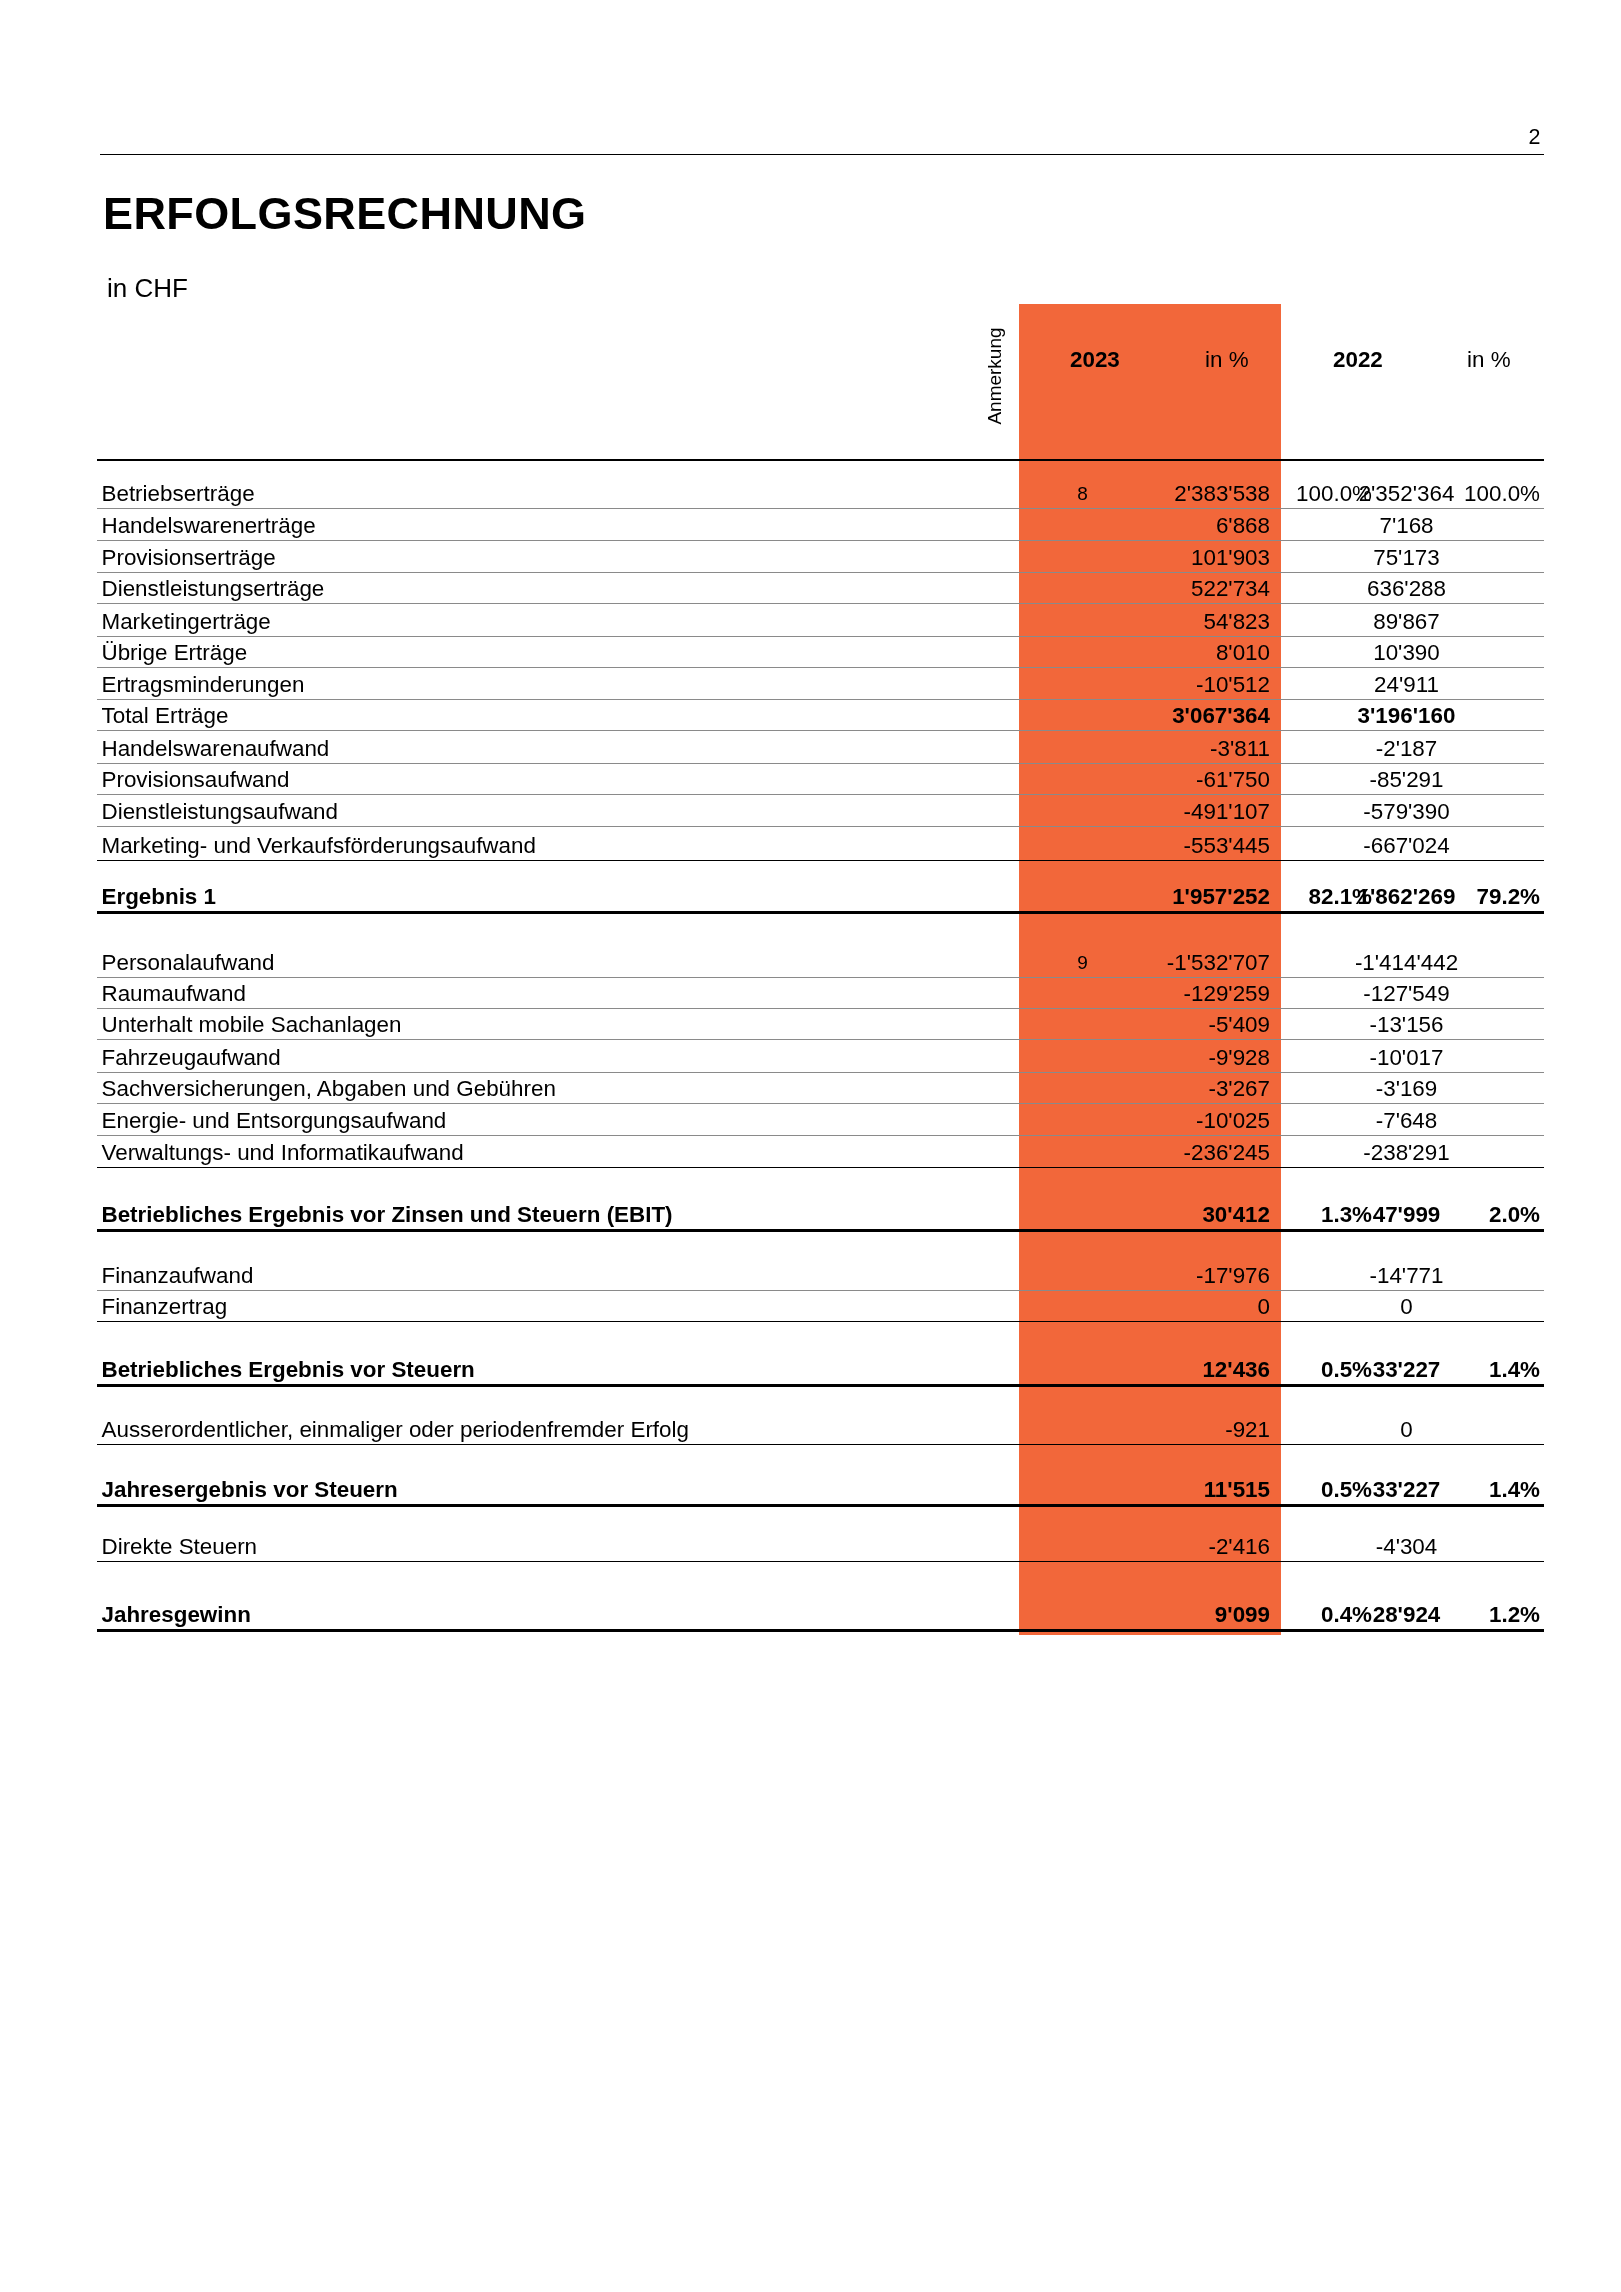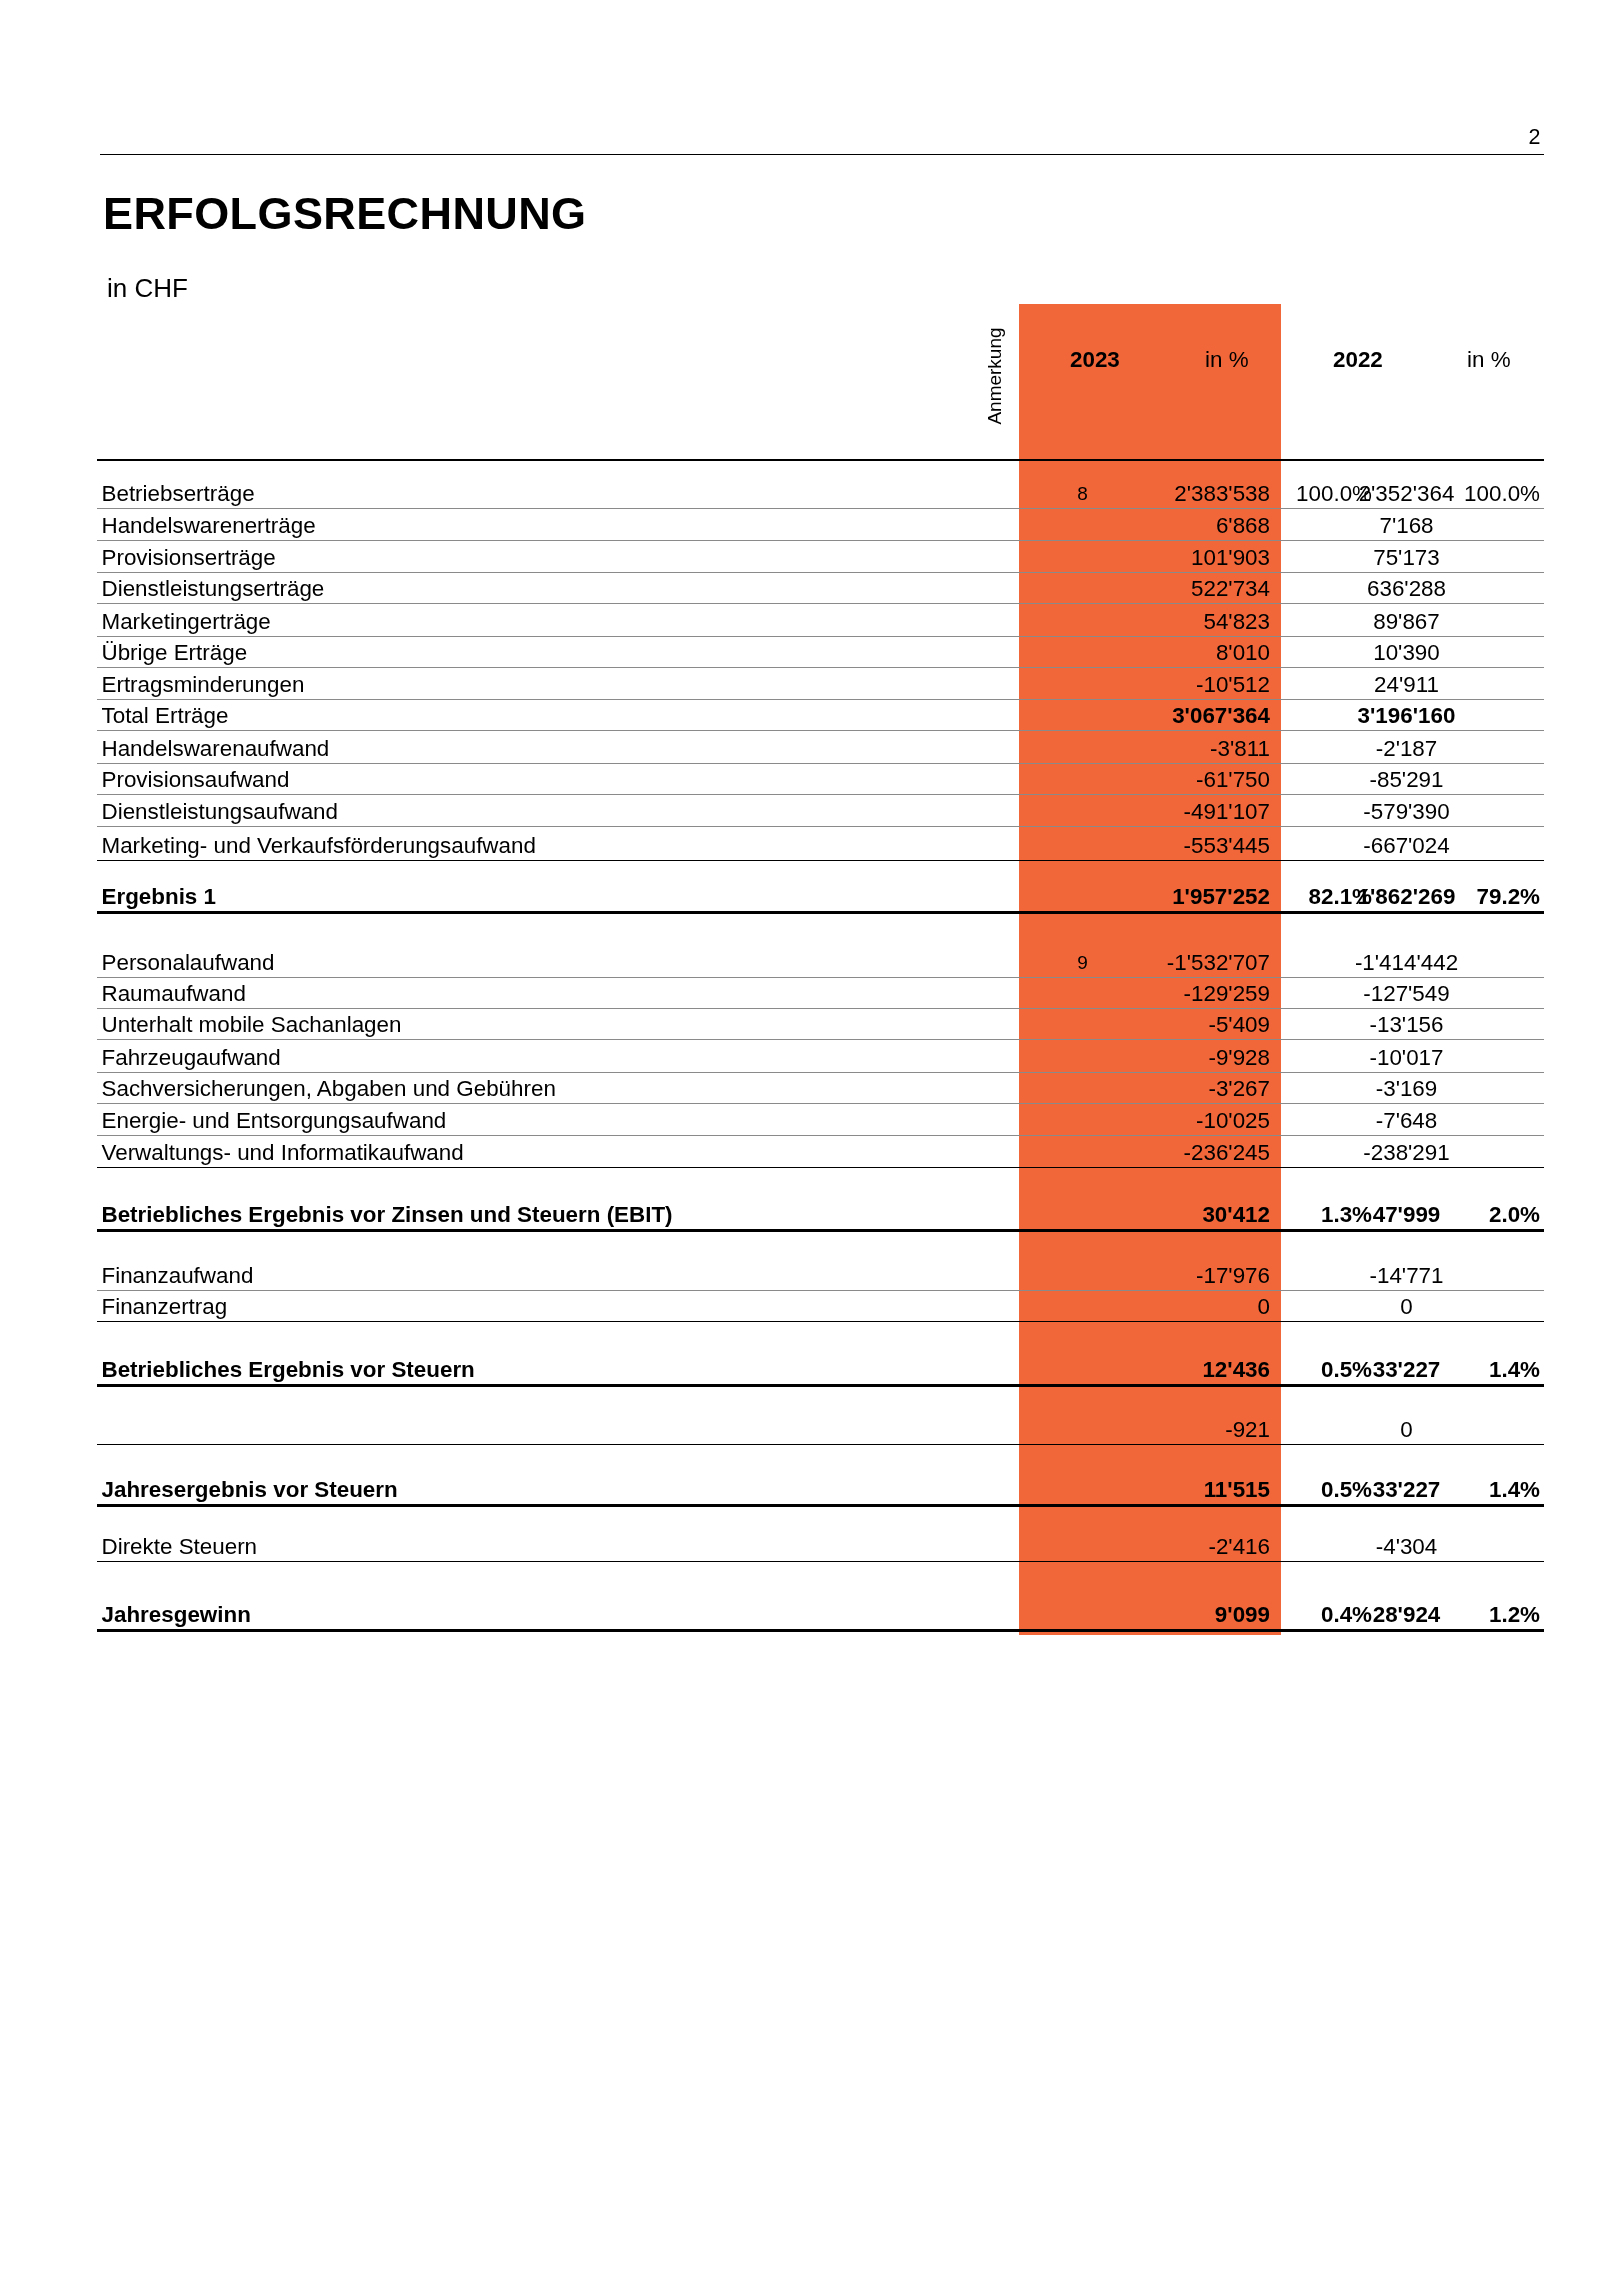--- a/index.html
+++ b/index.html
@@ -183,20 +183,21 @@
 
 <div class="row b-thick bold" style="top:1346px; height:38px">
     <span class="lbl">Betriebliches Ergebnis vor Steuern</span>
     <span class="c23">12'436</span>
     <span class="p23">0.5%</span>
     <span class="c22">33'227</span>
     <span class="p22">1.4%</span>
   </div>
 
 <div class="row b-mid" style="top:1413px">
+    <span class="lbl">Ausserordentlicher, einmaliger oder periodenfremder Erfolg</span>
     <span class="c23">-921</span>
     <span class="c22">0</span>
   </div>
 
 <div class="row b-thick bold" style="top:1466px; height:38px">
     <span class="lbl">Jahresergebnis vor Steuern</span>
     <span class="c23">11'515</span>
     <span class="p23">0.5%</span>
     <span class="c22">33'227</span>
     <span class="p22">1.4%</span>

